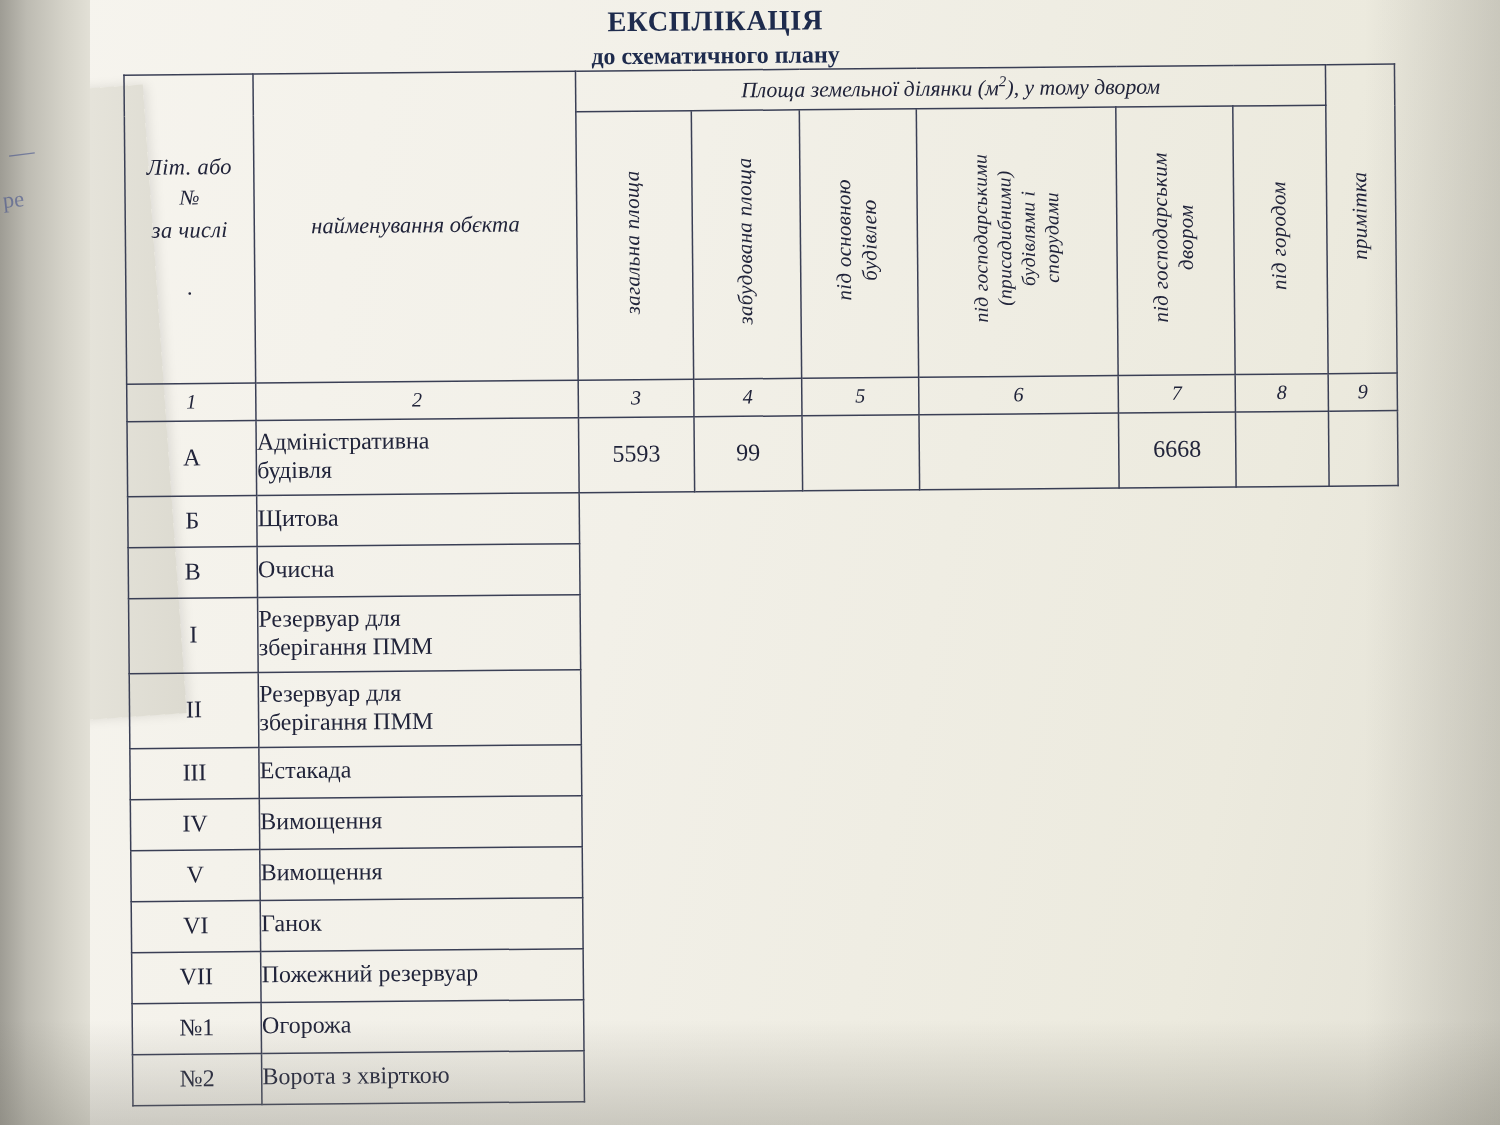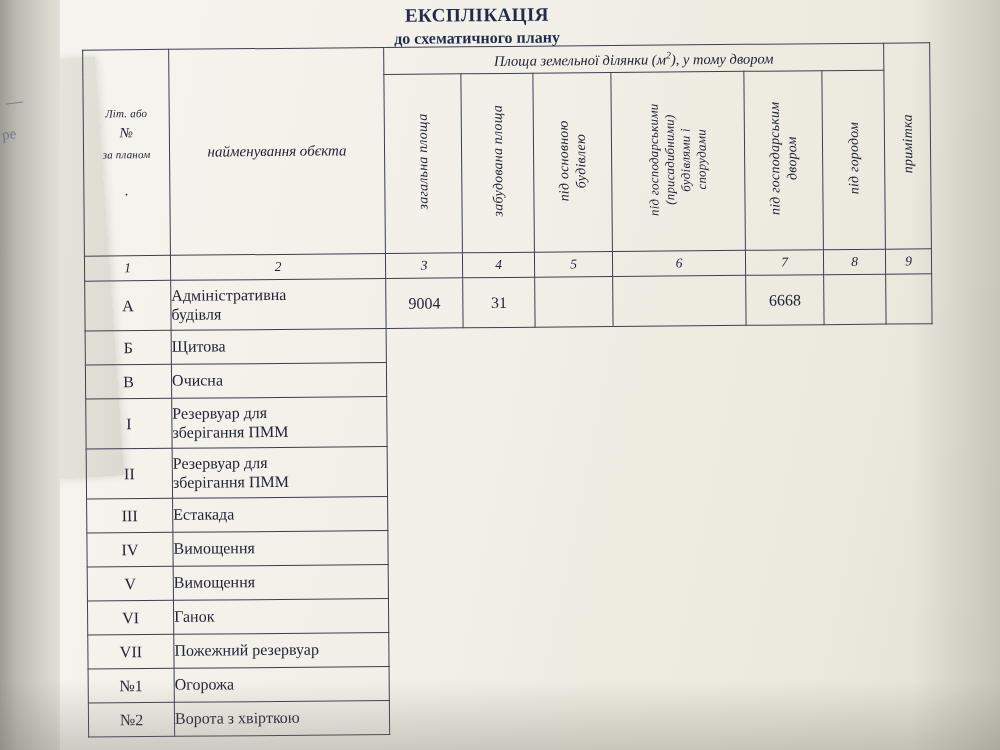--- a/index.html
+++ b/index.html
@@ -166,21 +166,21 @@
 
   
   .head-lit {
     text-align: center;
     font-style: italic;
     font-size: 14px;
     line-height: 1.45;
     padding: 4px 3px 10px 3px;
   }
   .head-lit .small {
-    font-size: 11px;
+    font-size: 15px;
     letter-spacing: 0.2px;
   }
   .head-lit .dot {
     display: block;
     margin-top: 16px;
     font-size: 15px;
   }
   .head-name {
     text-align: center;
     font-style: italic;
@@ -245,21 +245,21 @@
         <col class="col-7">
         <col class="col-8">
         <col class="col-9">
     </colgroup>
     <tbody>
 
       <tr>
         <td rowspan="2" class="head-lit">
           <span class="small">Літ. або</span><br>
           <span>№</span><br>
-          <span class="small">за планом</span>
+          <span class="small">за числі</span>
           <span class="dot">.</span>
         </td>
         <td rowspan="2" class="head-name">найменування обєкта</td>
         <td colspan="6" class="group-head">
           <span>Площа земельної ділянки (м</span><sup>2</sup><span>), у тому двором</span>
         </td>
         <td rowspan="2" class="vhead">
           <span class="vtext">примітка</span>
         </td>
       </tr>
@@ -299,22 +299,22 @@
         <td>6</td>
         <td>7</td>
         <td>8</td>
         <td>9</td>
       </tr>
     </tbody>
     <tbody id="rows-body">
         <tr class="body-row tall">
           <td class="lit-cell">А</td>
           <td class="name-cell">Адміністративна<br>будівля</td>
-          <td class="num-cell">9004</td>
-          <td class="num-cell">31</td>
+          <td class="num-cell">5593</td>
+          <td class="num-cell">99</td>
           <td class="num-cell"></td>
           <td class="num-cell"></td>
           <td class="num-cell">6668</td>
           <td class="num-cell"></td>
           <td class="num-cell"></td>
         </tr>
         <tr class="body-row">
           <td class="lit-cell">Б</td>
           <td class="name-cell">Щитова</td>
           <td class="num-cell no-border"></td>

